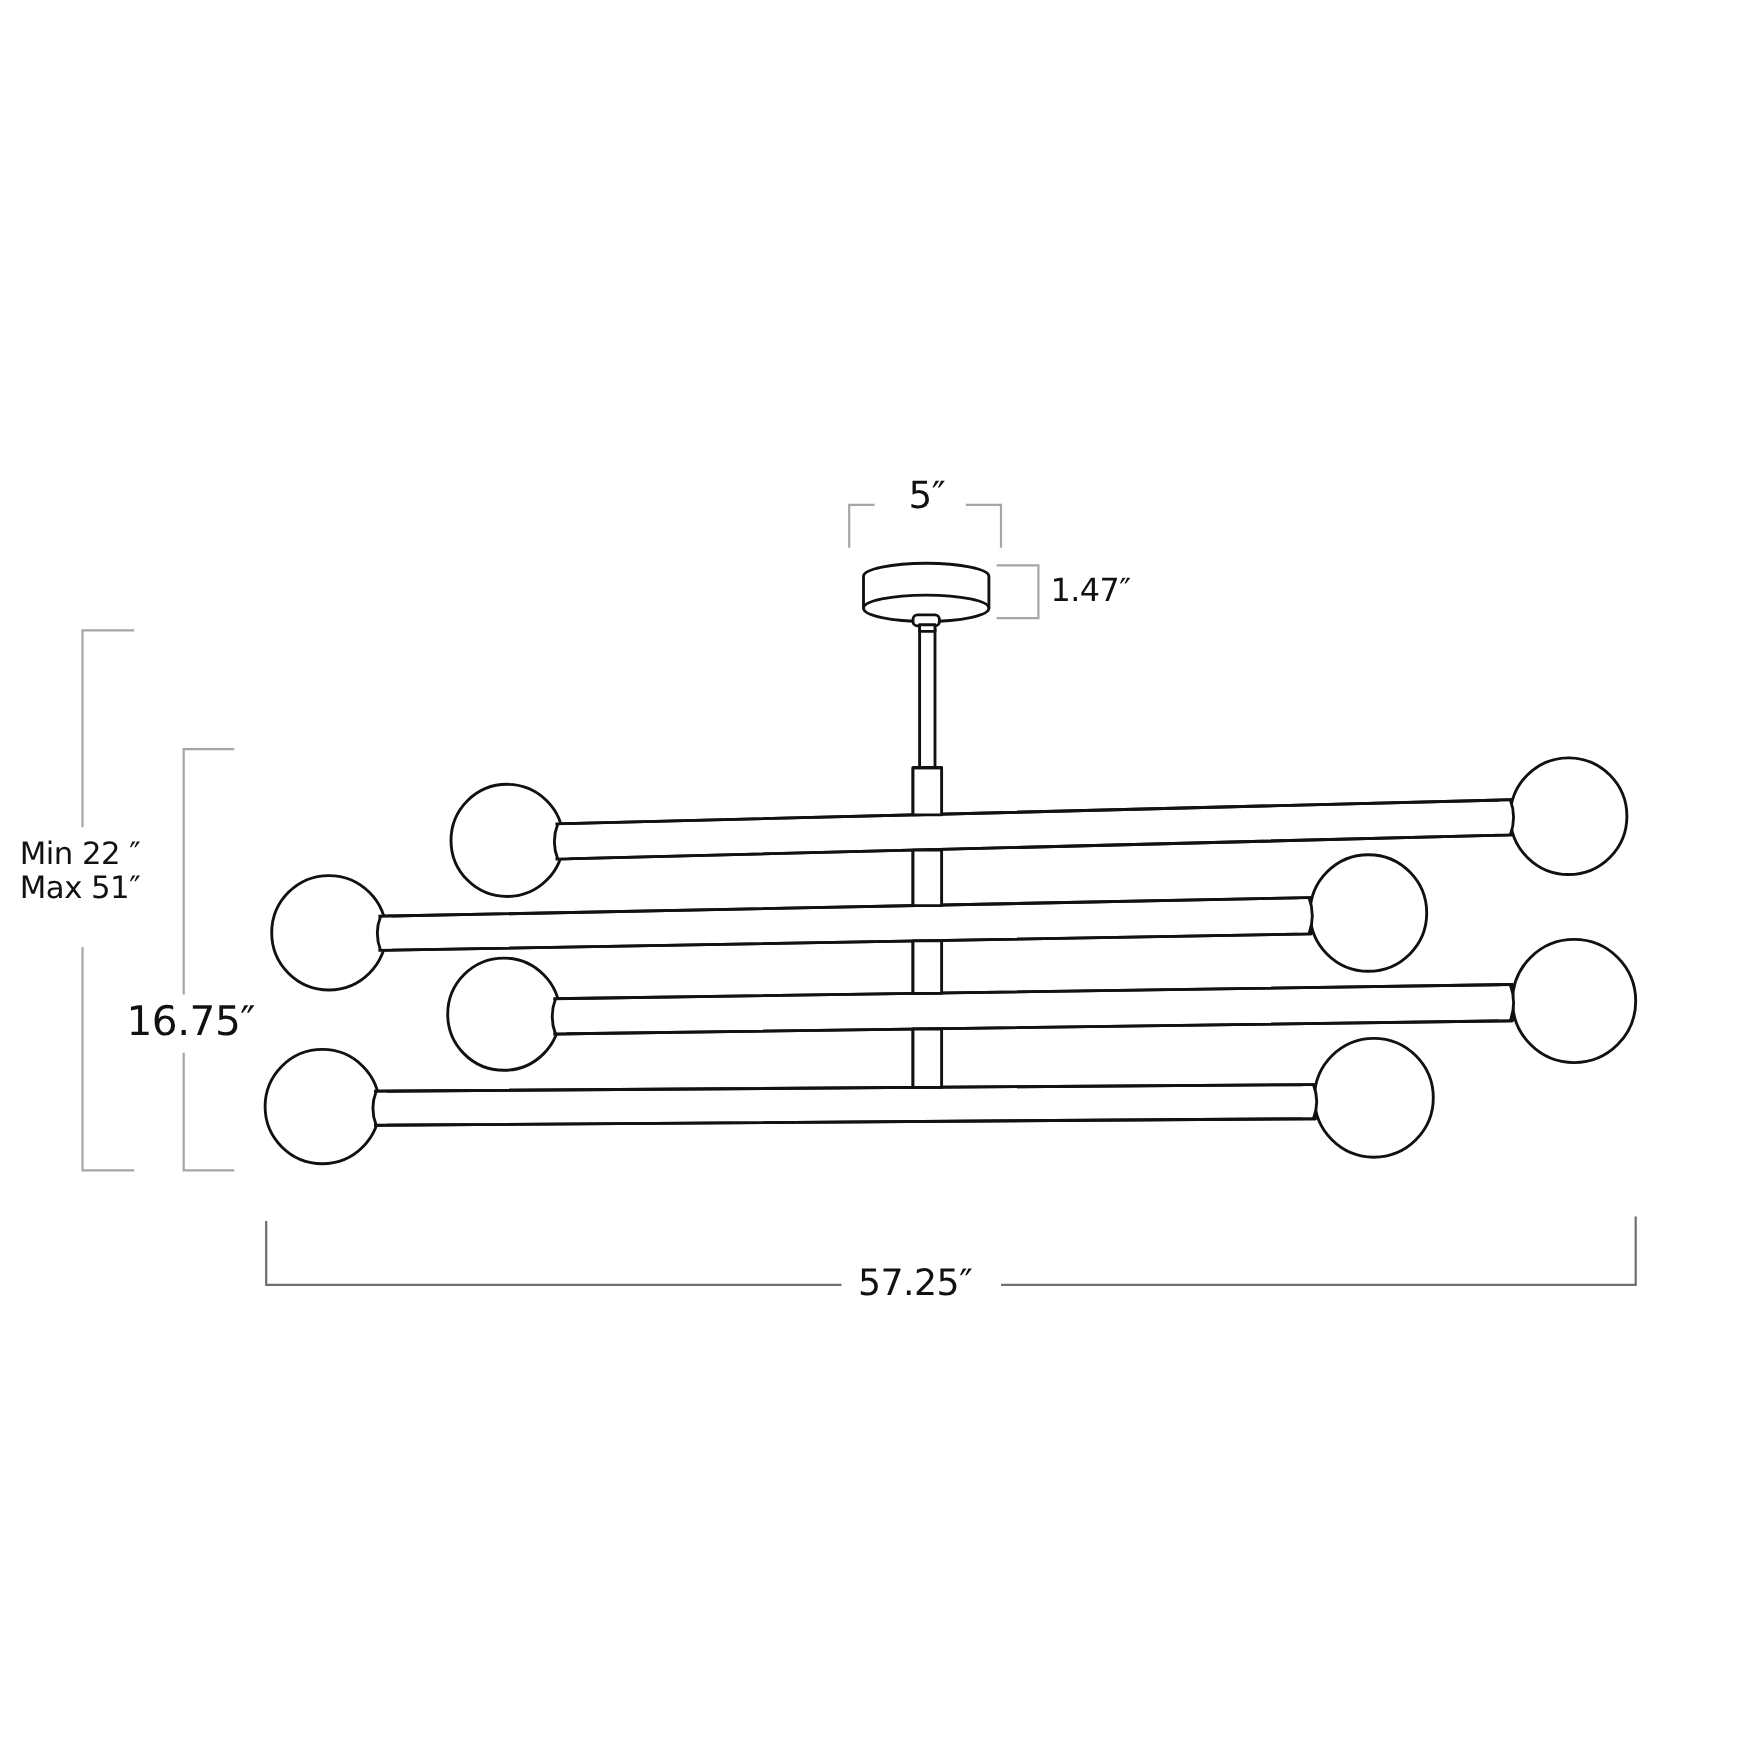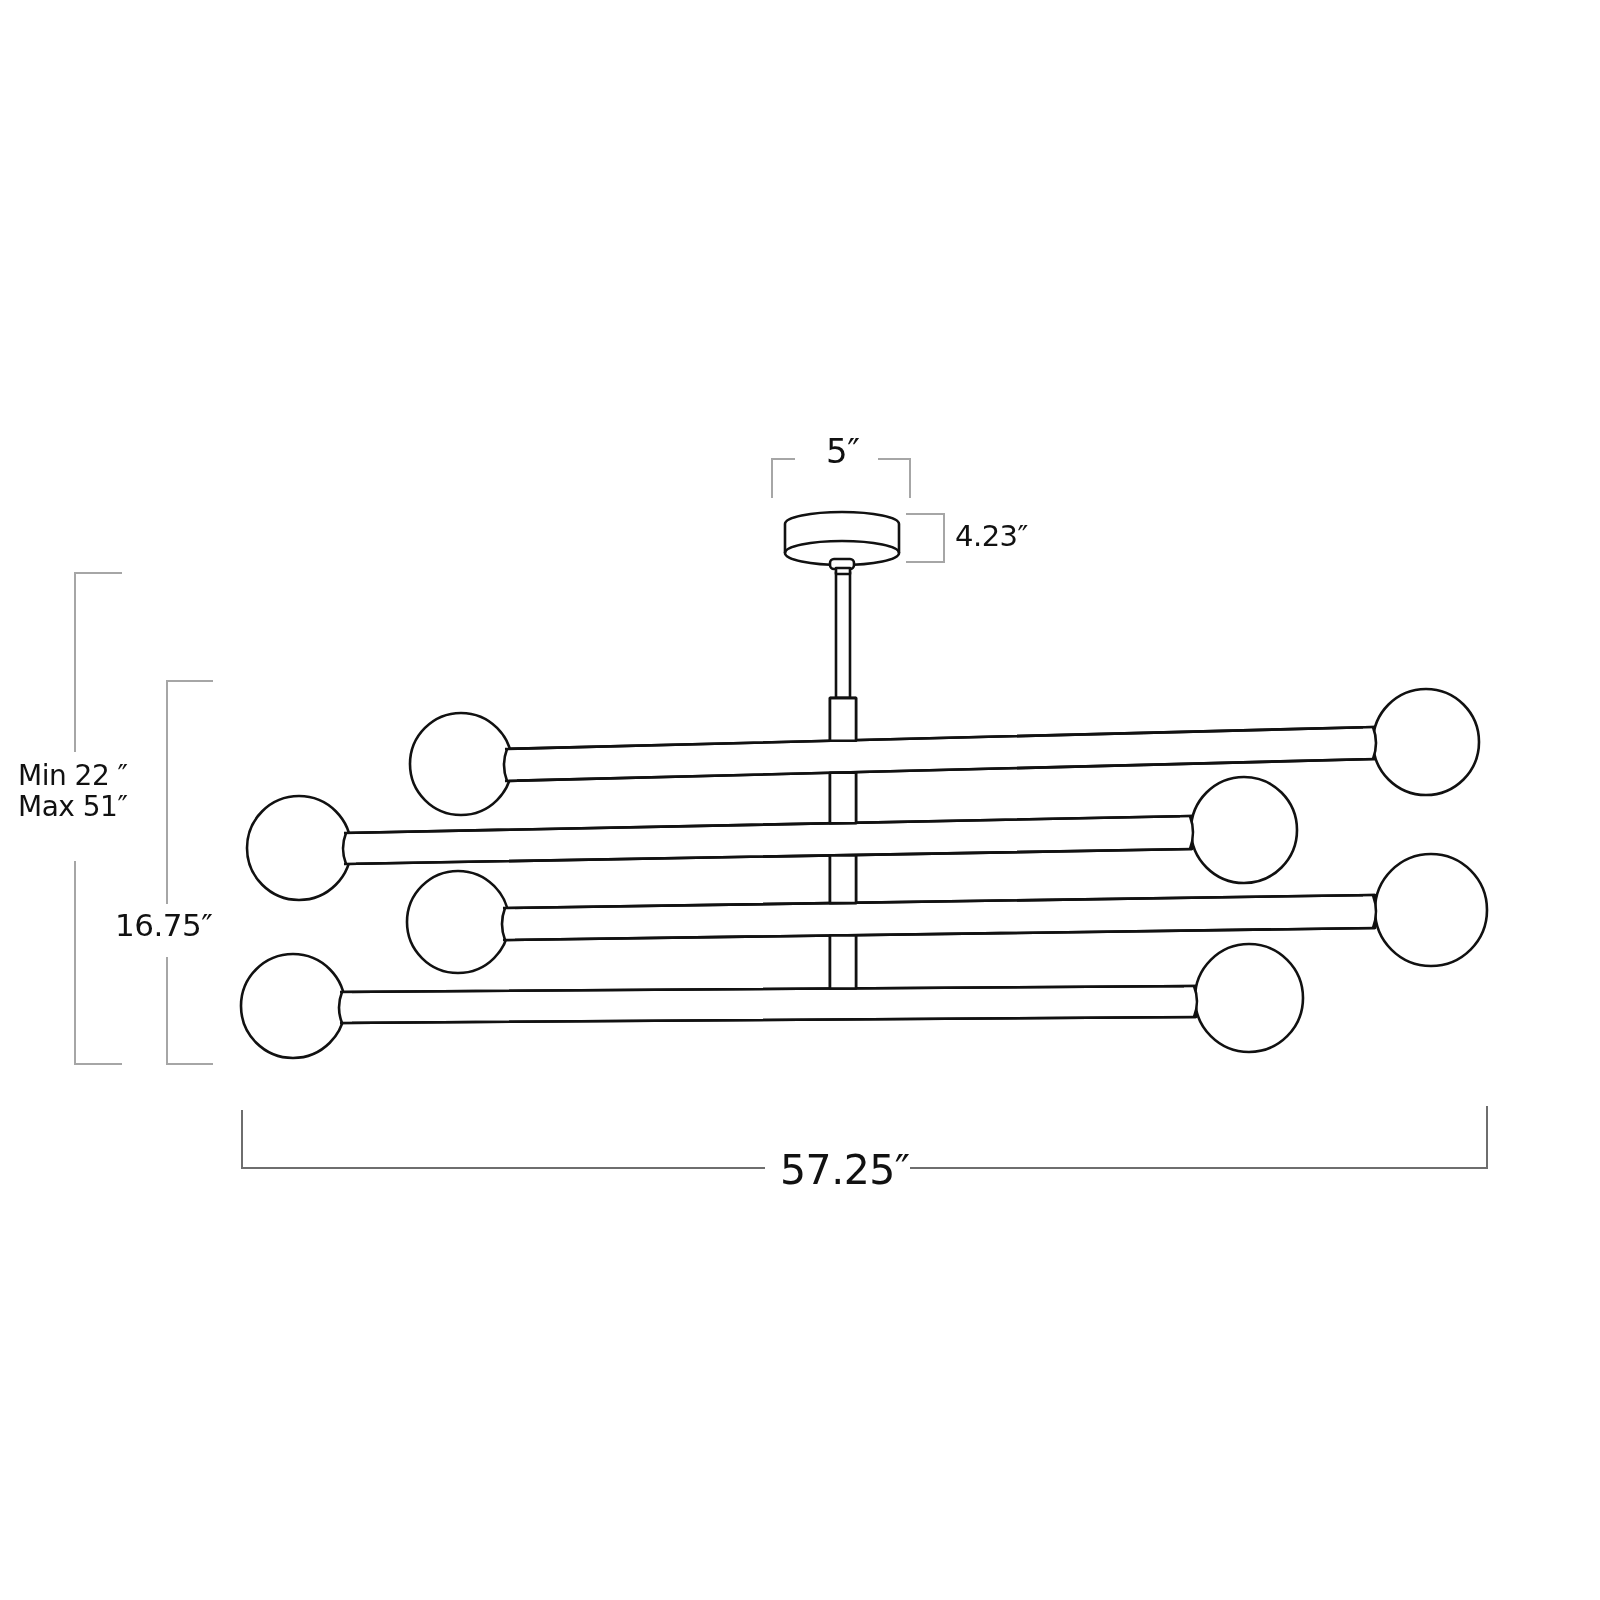--- a/index.html
+++ b/index.html
@@ -26,22 +26,22 @@
       color: #111111;
       font-family: "DejaVu Sans", sans-serif;
       font-weight: normal;
       white-space: nowrap;
       letter-spacing: -0.5px;
       line-height: 1.12;
     }
     .dim-width-canopy { left: 826px; top: 432px; font-size: 34px; }
     .dim-height-canopy { left: 955px; top: 520px; font-size: 29px; }
     .dim-overall-height { left: 18px; top: 760px; font-size: 28px; text-align: left; }
-    .dim-body-height { left: 115px; top: 908px; font-size: 31px; }
-    .dim-overall-width { left: 780px; top: 1148px; font-size: 41px; }
+    .dim-body-height { left: 115px; top: 908px; font-size: 37px; }
+    .dim-overall-width { left: 780px; top: 1148px; font-size: 33px; }
   </style>
 </head>
 <body>
 
 <svg id="diagram" viewBox="0 0 1600 1600" xmlns="http://www.w3.org/2000/svg">
 
   <g fill="none" stroke="#a6a6a6" stroke-width="2">
 
     <polyline points="772,498 772,459 795,459"></polyline>
     <polyline points="878,459 910,459 910,498"></polyline>
@@ -112,19 +112,19 @@
       <path d="M 1194 986 Q 1200 1001.5 1194 1017" fill="none"></path>
       <rect x="830" y="698" width="26" height="42.781609195402325"></rect>
       <rect x="830" y="772.7816091954023" width="26" height="50.47546627629583"></rect>
       <rect x="830" y="855.4033018867924" width="26" height="47.721698113207594"></rect>
       <rect x="830" y="935.5" width="26" height="53.06542056074761"></rect>
       <line x1="830" y1="698" x2="856" y2="698"></line>
     </g>
 </svg>
 
 <div class="dim-label dim-width-canopy">5″</div>
-<div class="dim-label dim-height-canopy">4.23″</div>
+<div class="dim-label dim-height-canopy">1.47″</div>
 <div class="dim-label dim-overall-height">
   <div>Min 22 ″</div>
   <div>Max 51″</div>
 </div>
 <div class="dim-label dim-body-height">16.75″</div>
 <div class="dim-label dim-overall-width">57.25″</div>
 
 </body></html>

